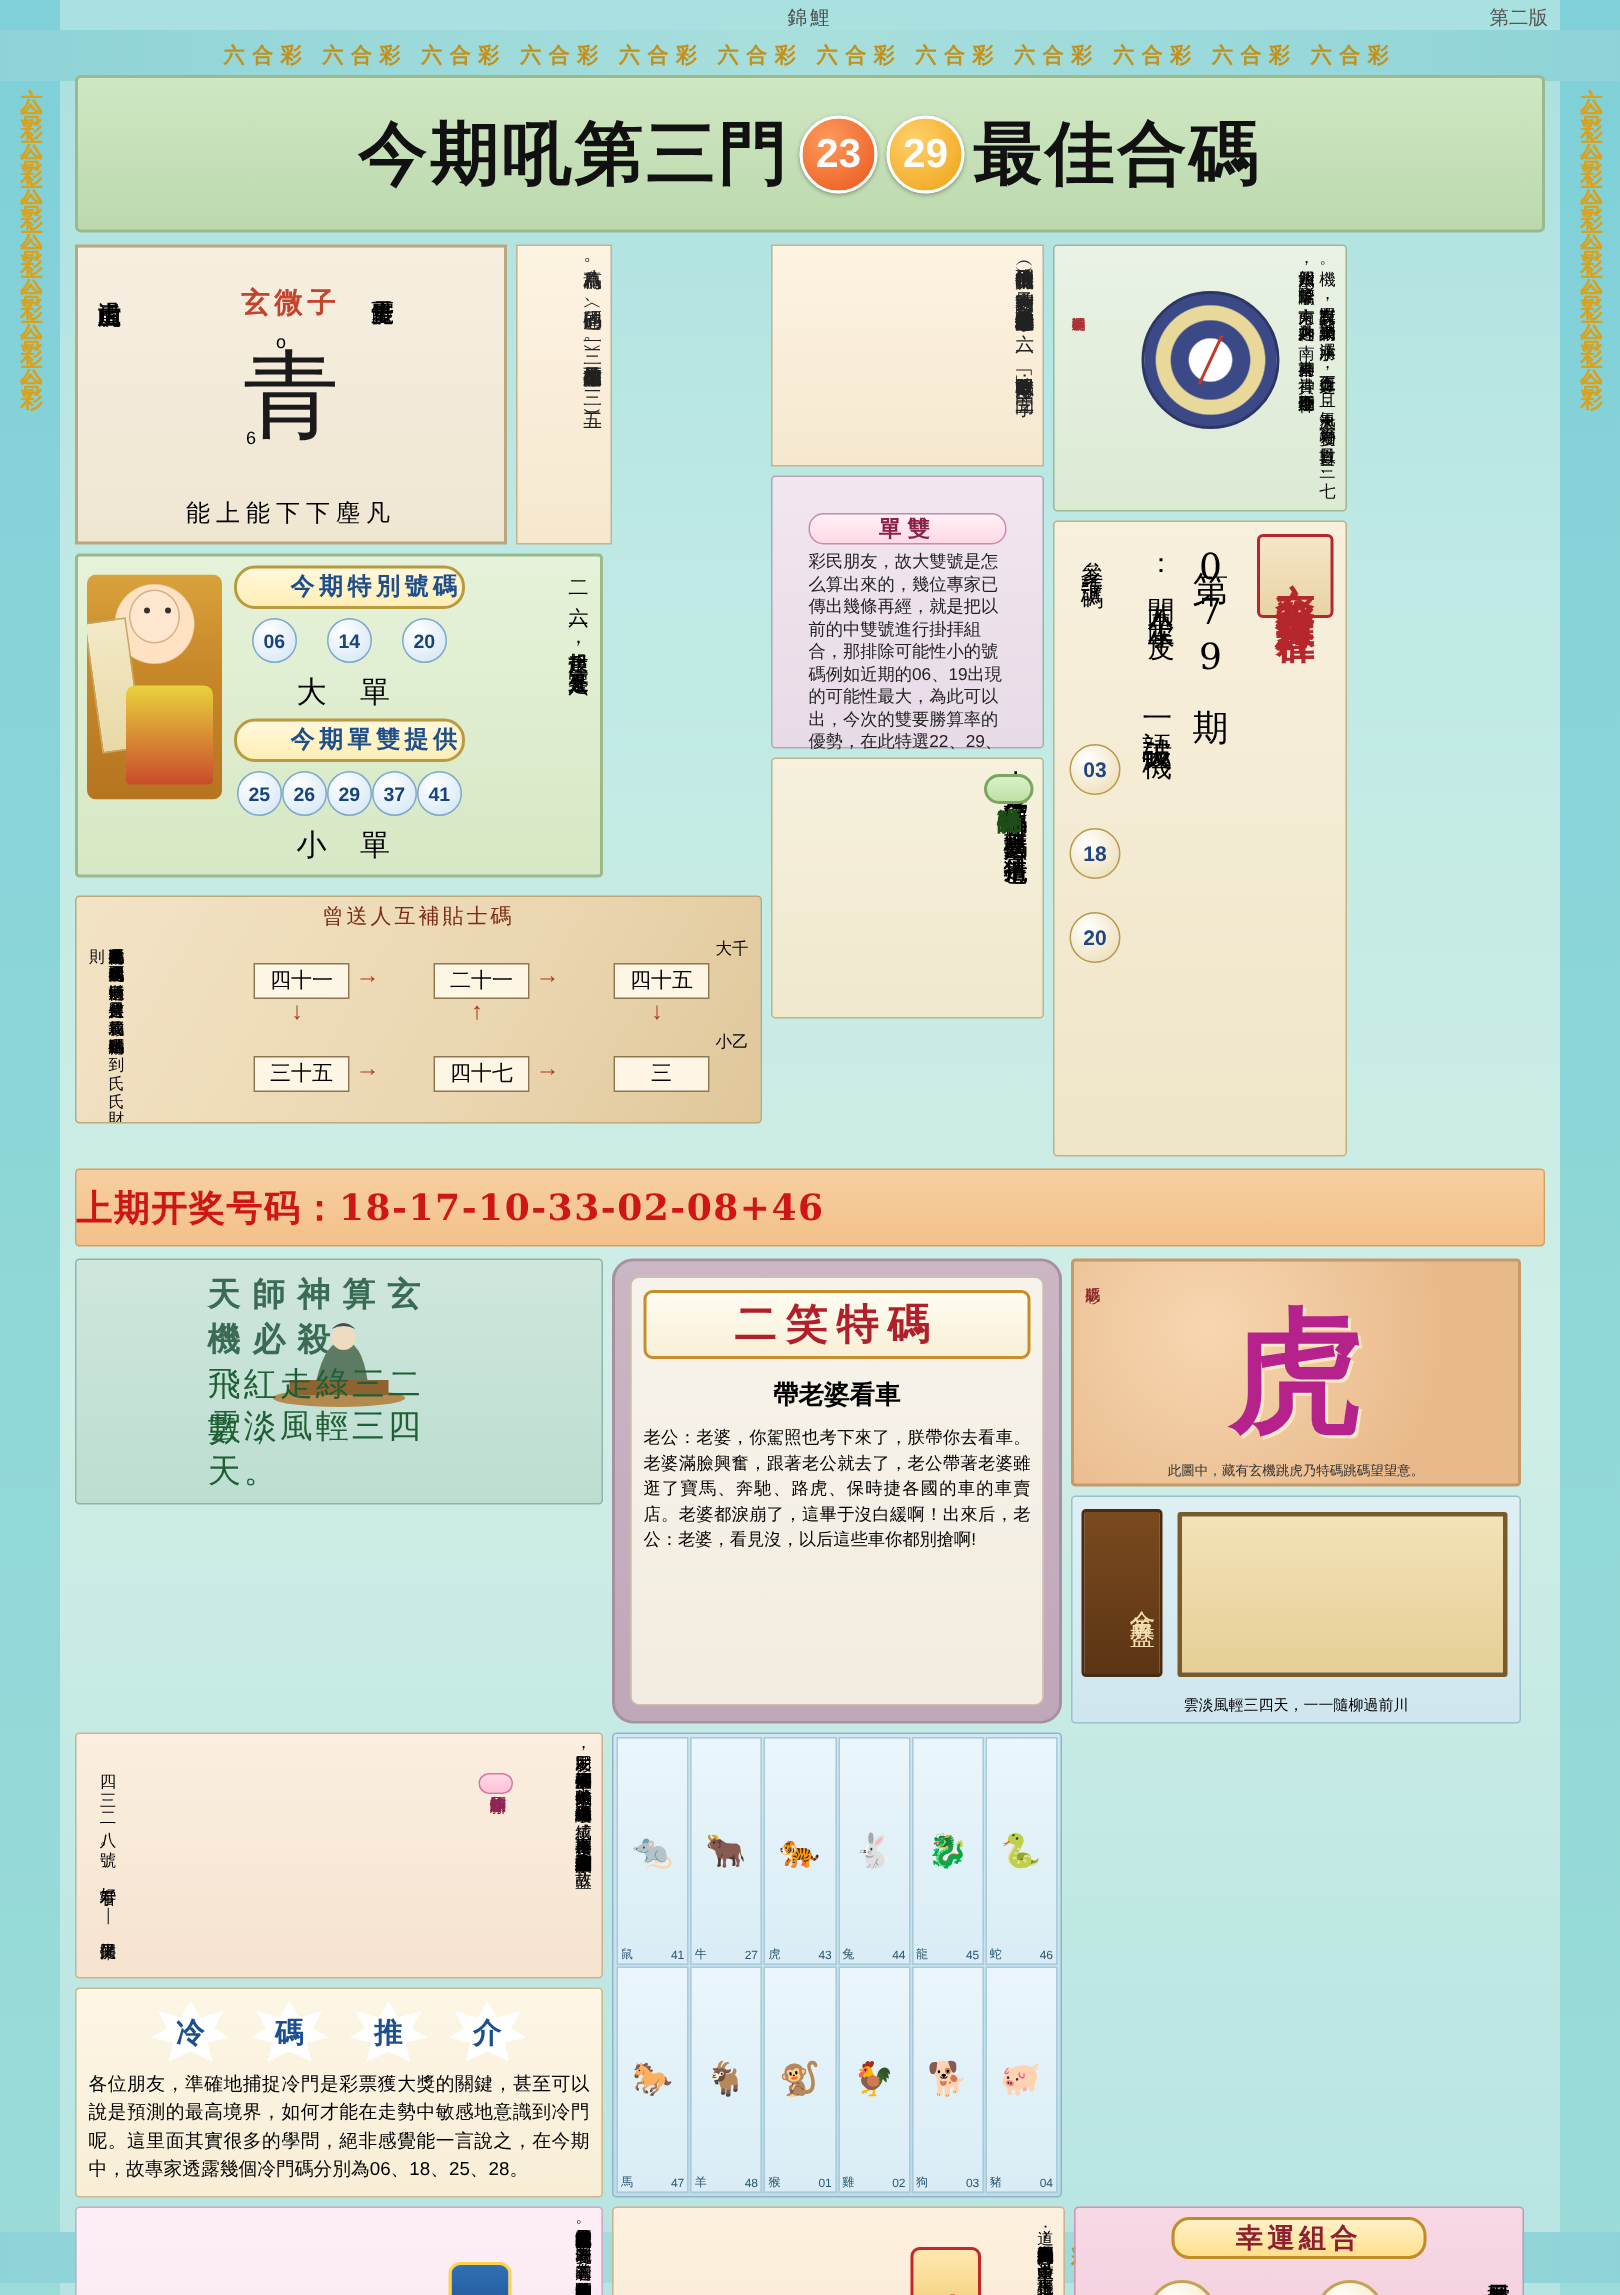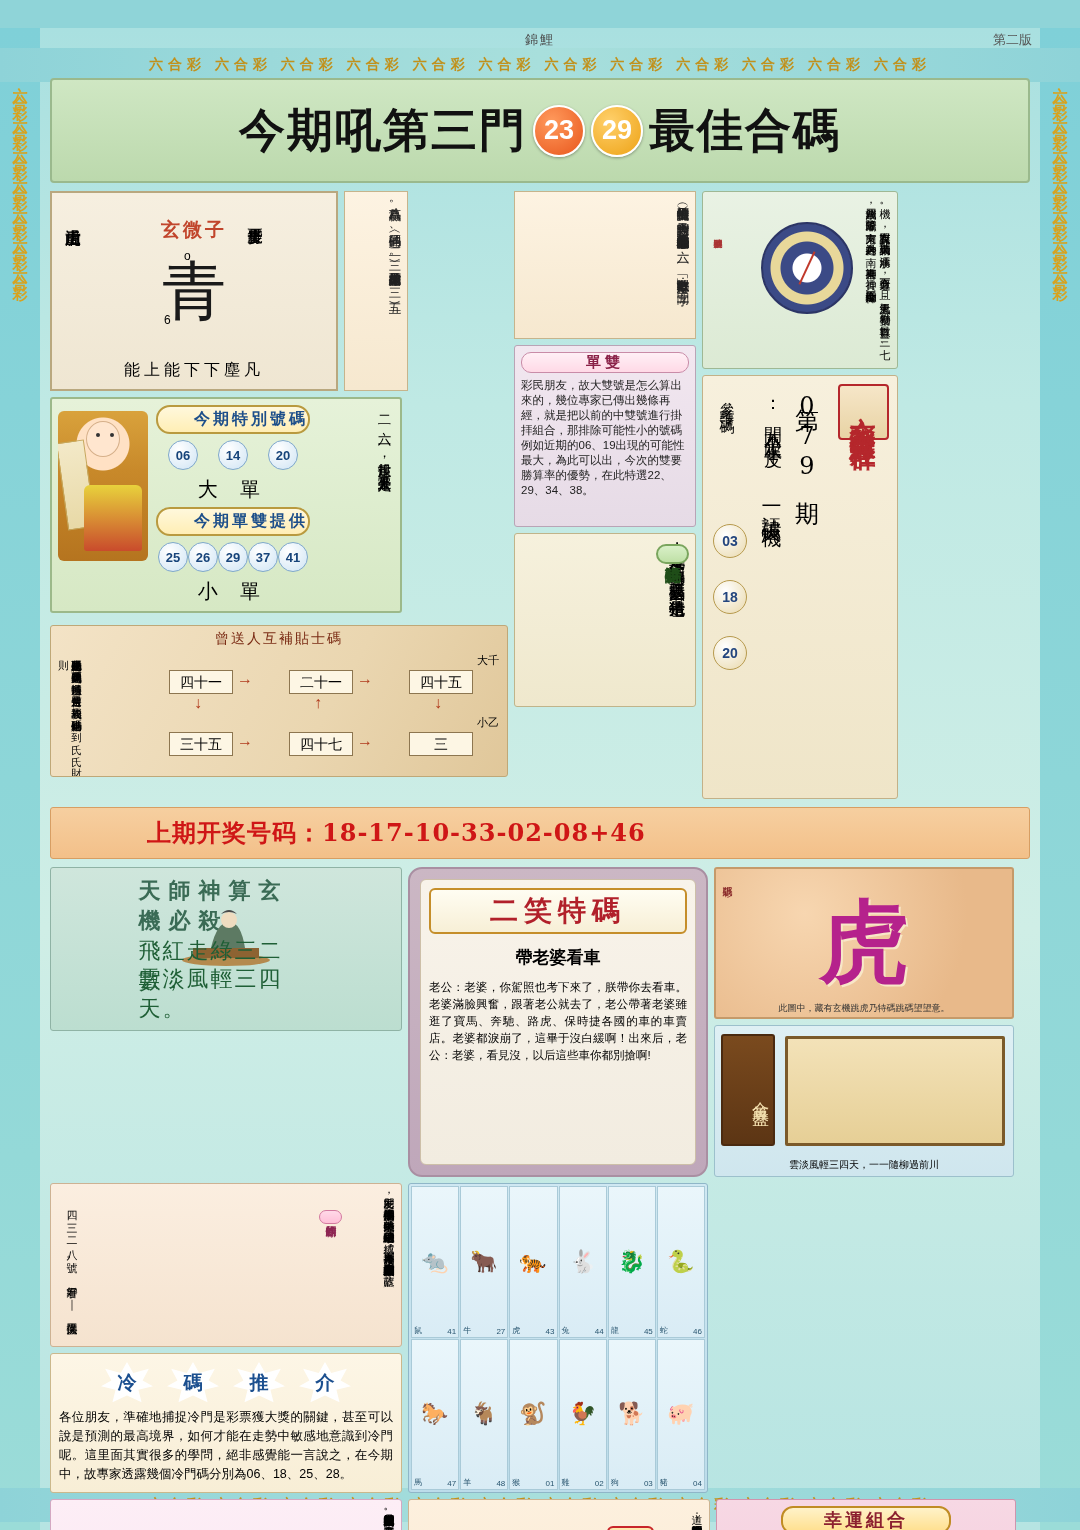--- a/index.html
+++ b/index.html
@@ -8,21 +8,20 @@
     width:1080px; height:1530px;
     font-family:"Liberation Sans", sans-serif;
     background:#8fd4d8;
     position:relative;
     overflow:hidden;
   }
   .page {
     position:absolute; inset:0;
     background:
       linear-gradient(180deg,#a9e0e0 0%, #bfe9e4 25%, #cfeee6 60%, #b6e4e2 100%);
-    margin-top: 28px;
   }
   
   .rail {
     position:absolute; top:0; bottom:0; width:40px;
     background:linear-gradient(180deg,#7fd0d8,#9bdcd8);
     writing-mode:vertical-rl;
     text-orientation:upright;
     color:#d8a21e; font-size:15px; font-weight:bold;
     letter-spacing:10px;
     padding-top:46px;
@@ -164,21 +163,21 @@
   }
   .arrow { position:absolute; color:#b03a1c; font-size:16px; }
   .lad-vtxt { position:absolute; left:6px; top:26px; font-size:10.5px; line-height:13px;
     height:118px; }
 
   
   .midcol { width:182px; }
   .dsh {
     background:linear-gradient(180deg,#f2e7f0,#e6dbe6);
     border:1px solid #b9a4b6; border-radius:3px; position:relative;
-    padding:6px;
+    padding:24px;
   }
   .dsh .cap {
     background:linear-gradient(180deg,#fff0f6,#ffd9e6);
     border:1px solid #c98ca8; border-radius:10px; text-align:center;
     font-size:15px; color:#8a2147; font-weight:bold; letter-spacing:4px;
     font-family:"DejaVu Serif",serif;
   }
   .dsh .body { font-size:11.5px; line-height:15px; margin-top:5px; color:#222; }
 
   .poem {
@@ -253,21 +252,21 @@
     position:absolute; left:56px; top:120px;
     writing-mode:vertical-rl; text-orientation:upright;
     font-size:20px; font-family:"DejaVu Serif",serif; letter-spacing:4px;
   }
 
   
   .resbar {
     margin:8px 8px 0 8px; height:52px;
     background:linear-gradient(180deg,#f6cfa0,#f3c089);
     border:1px solid #d79e63; border-radius:3px;
-    display:flex; align-items:center; padding-left:96px;
+    display:flex; align-items:center; 
     color:#cf1616; font-size:24px; font-weight:bold;
     font-family:"DejaVu Serif",serif; letter-spacing:1px;
   }
 
   
   .row2 { display:flex; gap:6px; margin:8px 8px 0 8px; }
   .tianshi {
     width:352px; height:164px;
     background:linear-gradient(180deg,#cfe6dc,#bcded0);
     border:1px solid #8fb3a5; border-radius:3px; position:relative; overflow:hidden;

